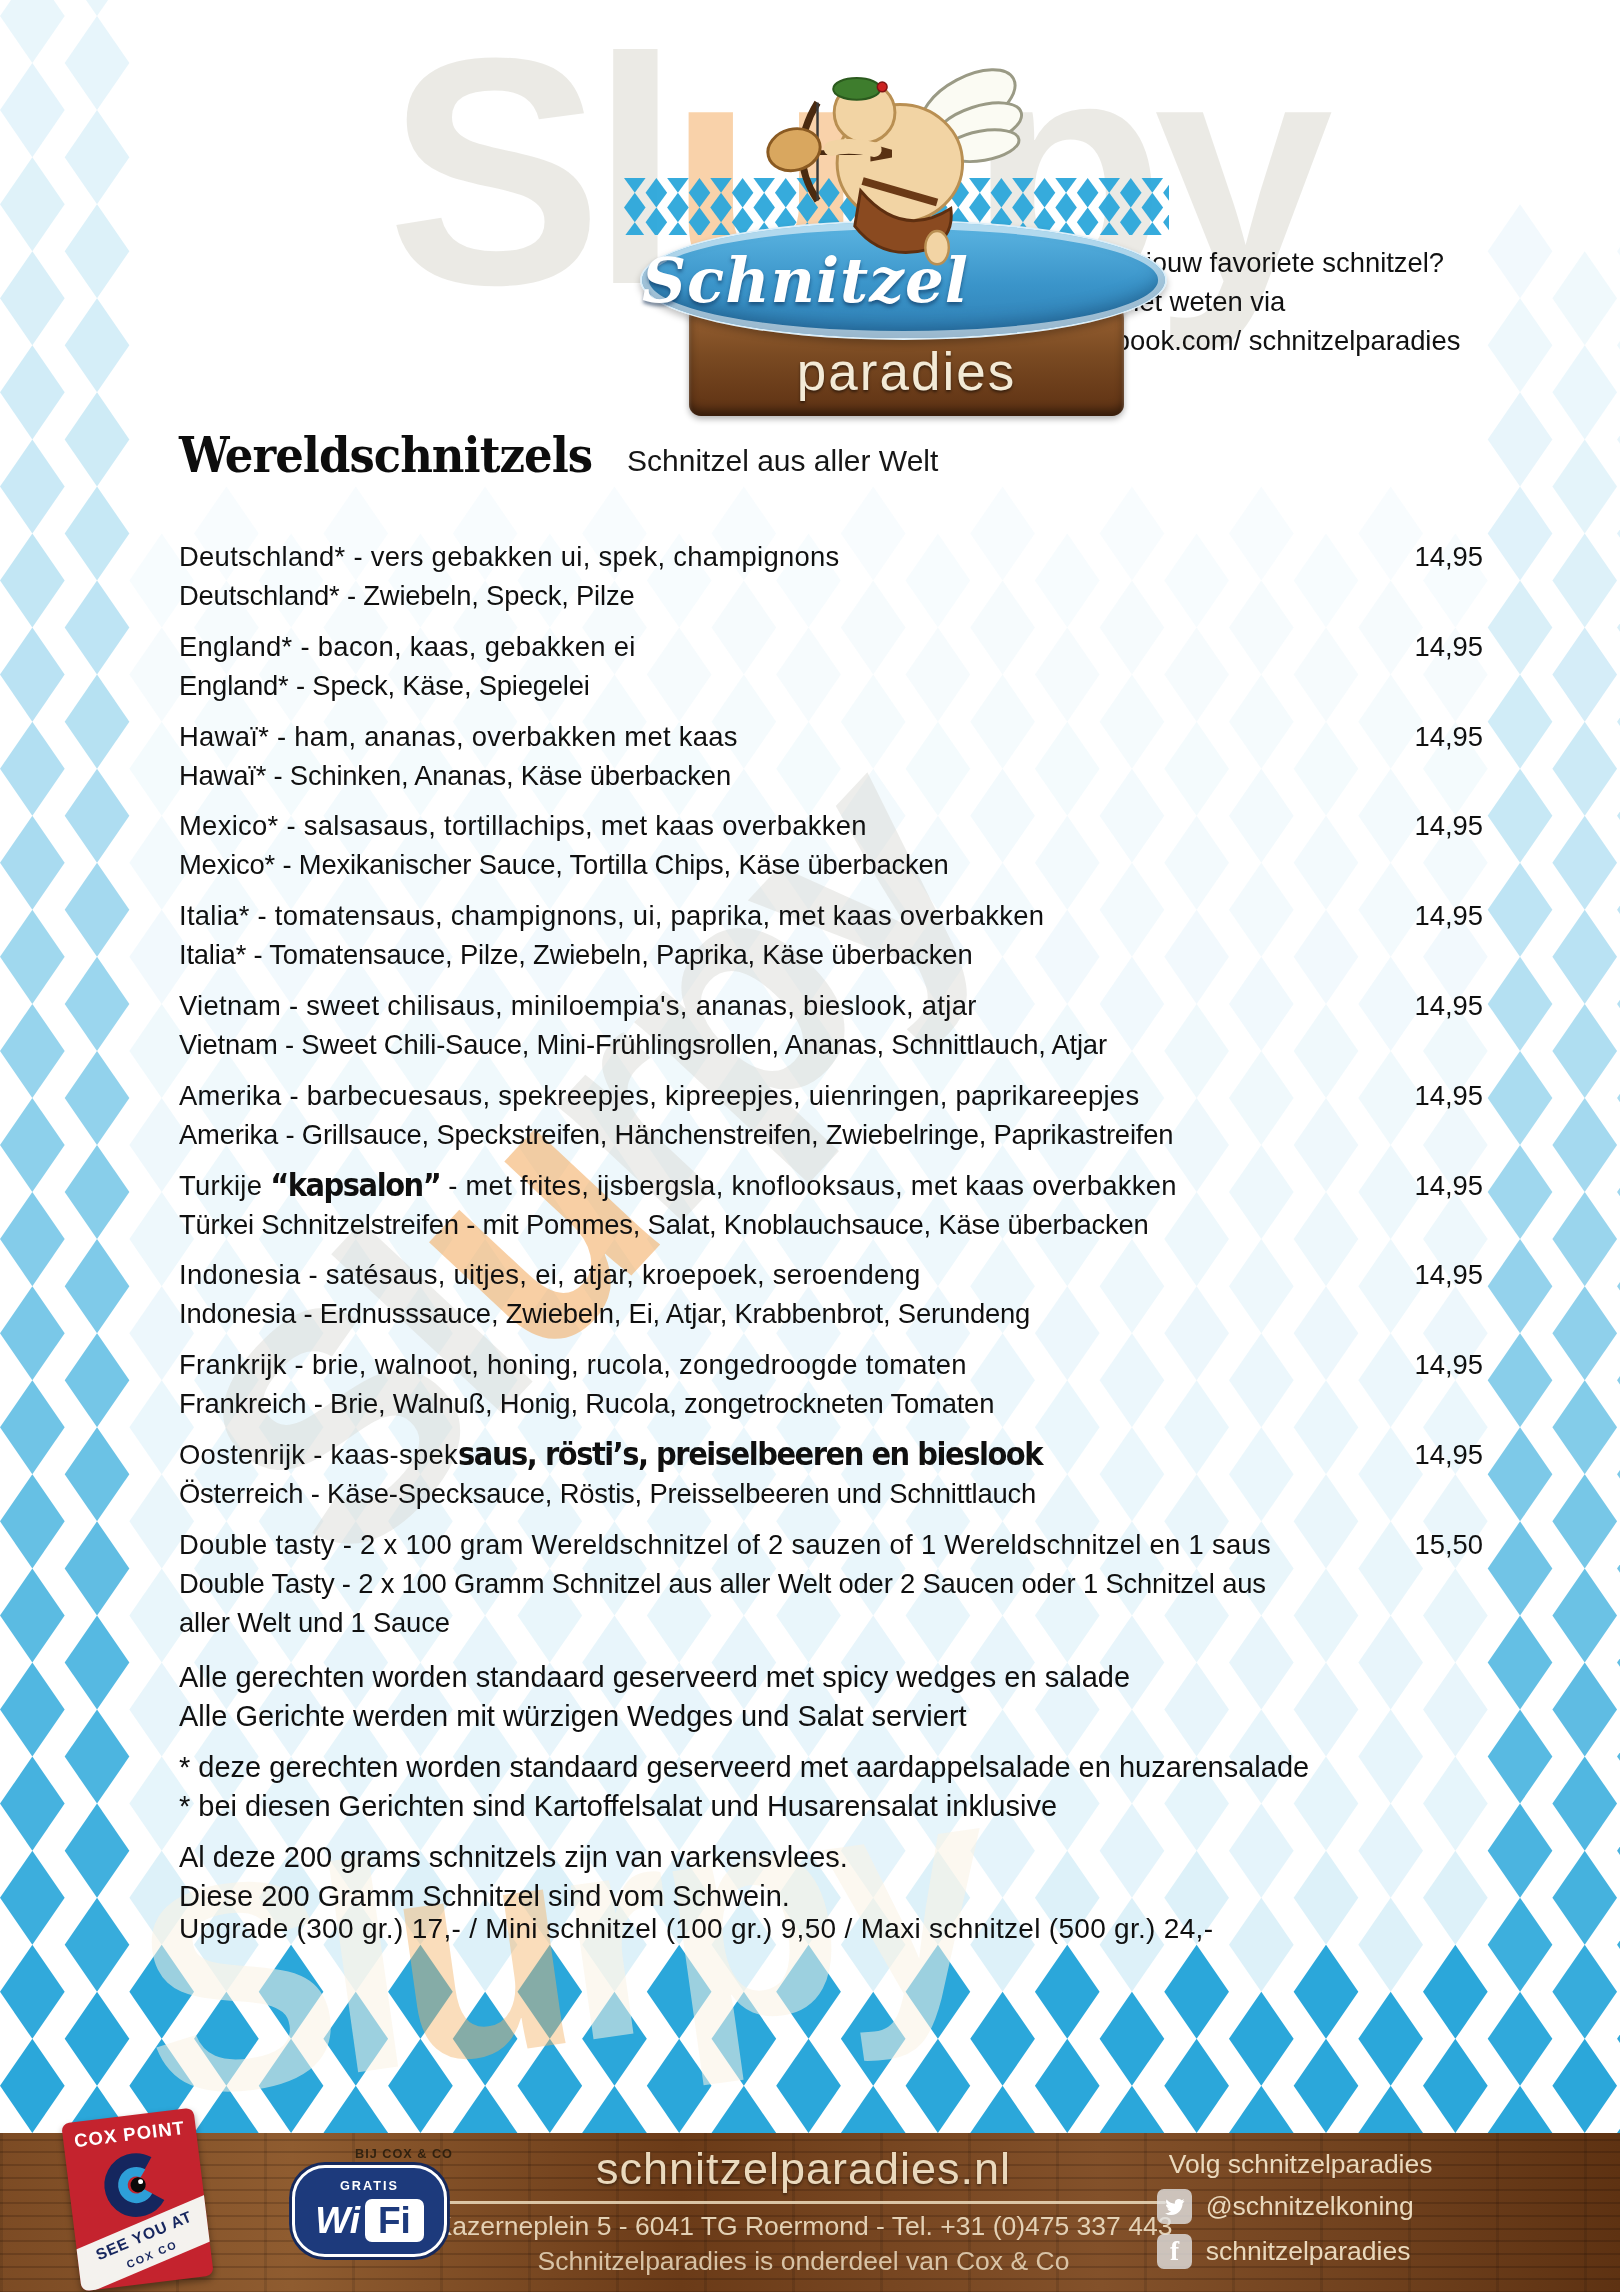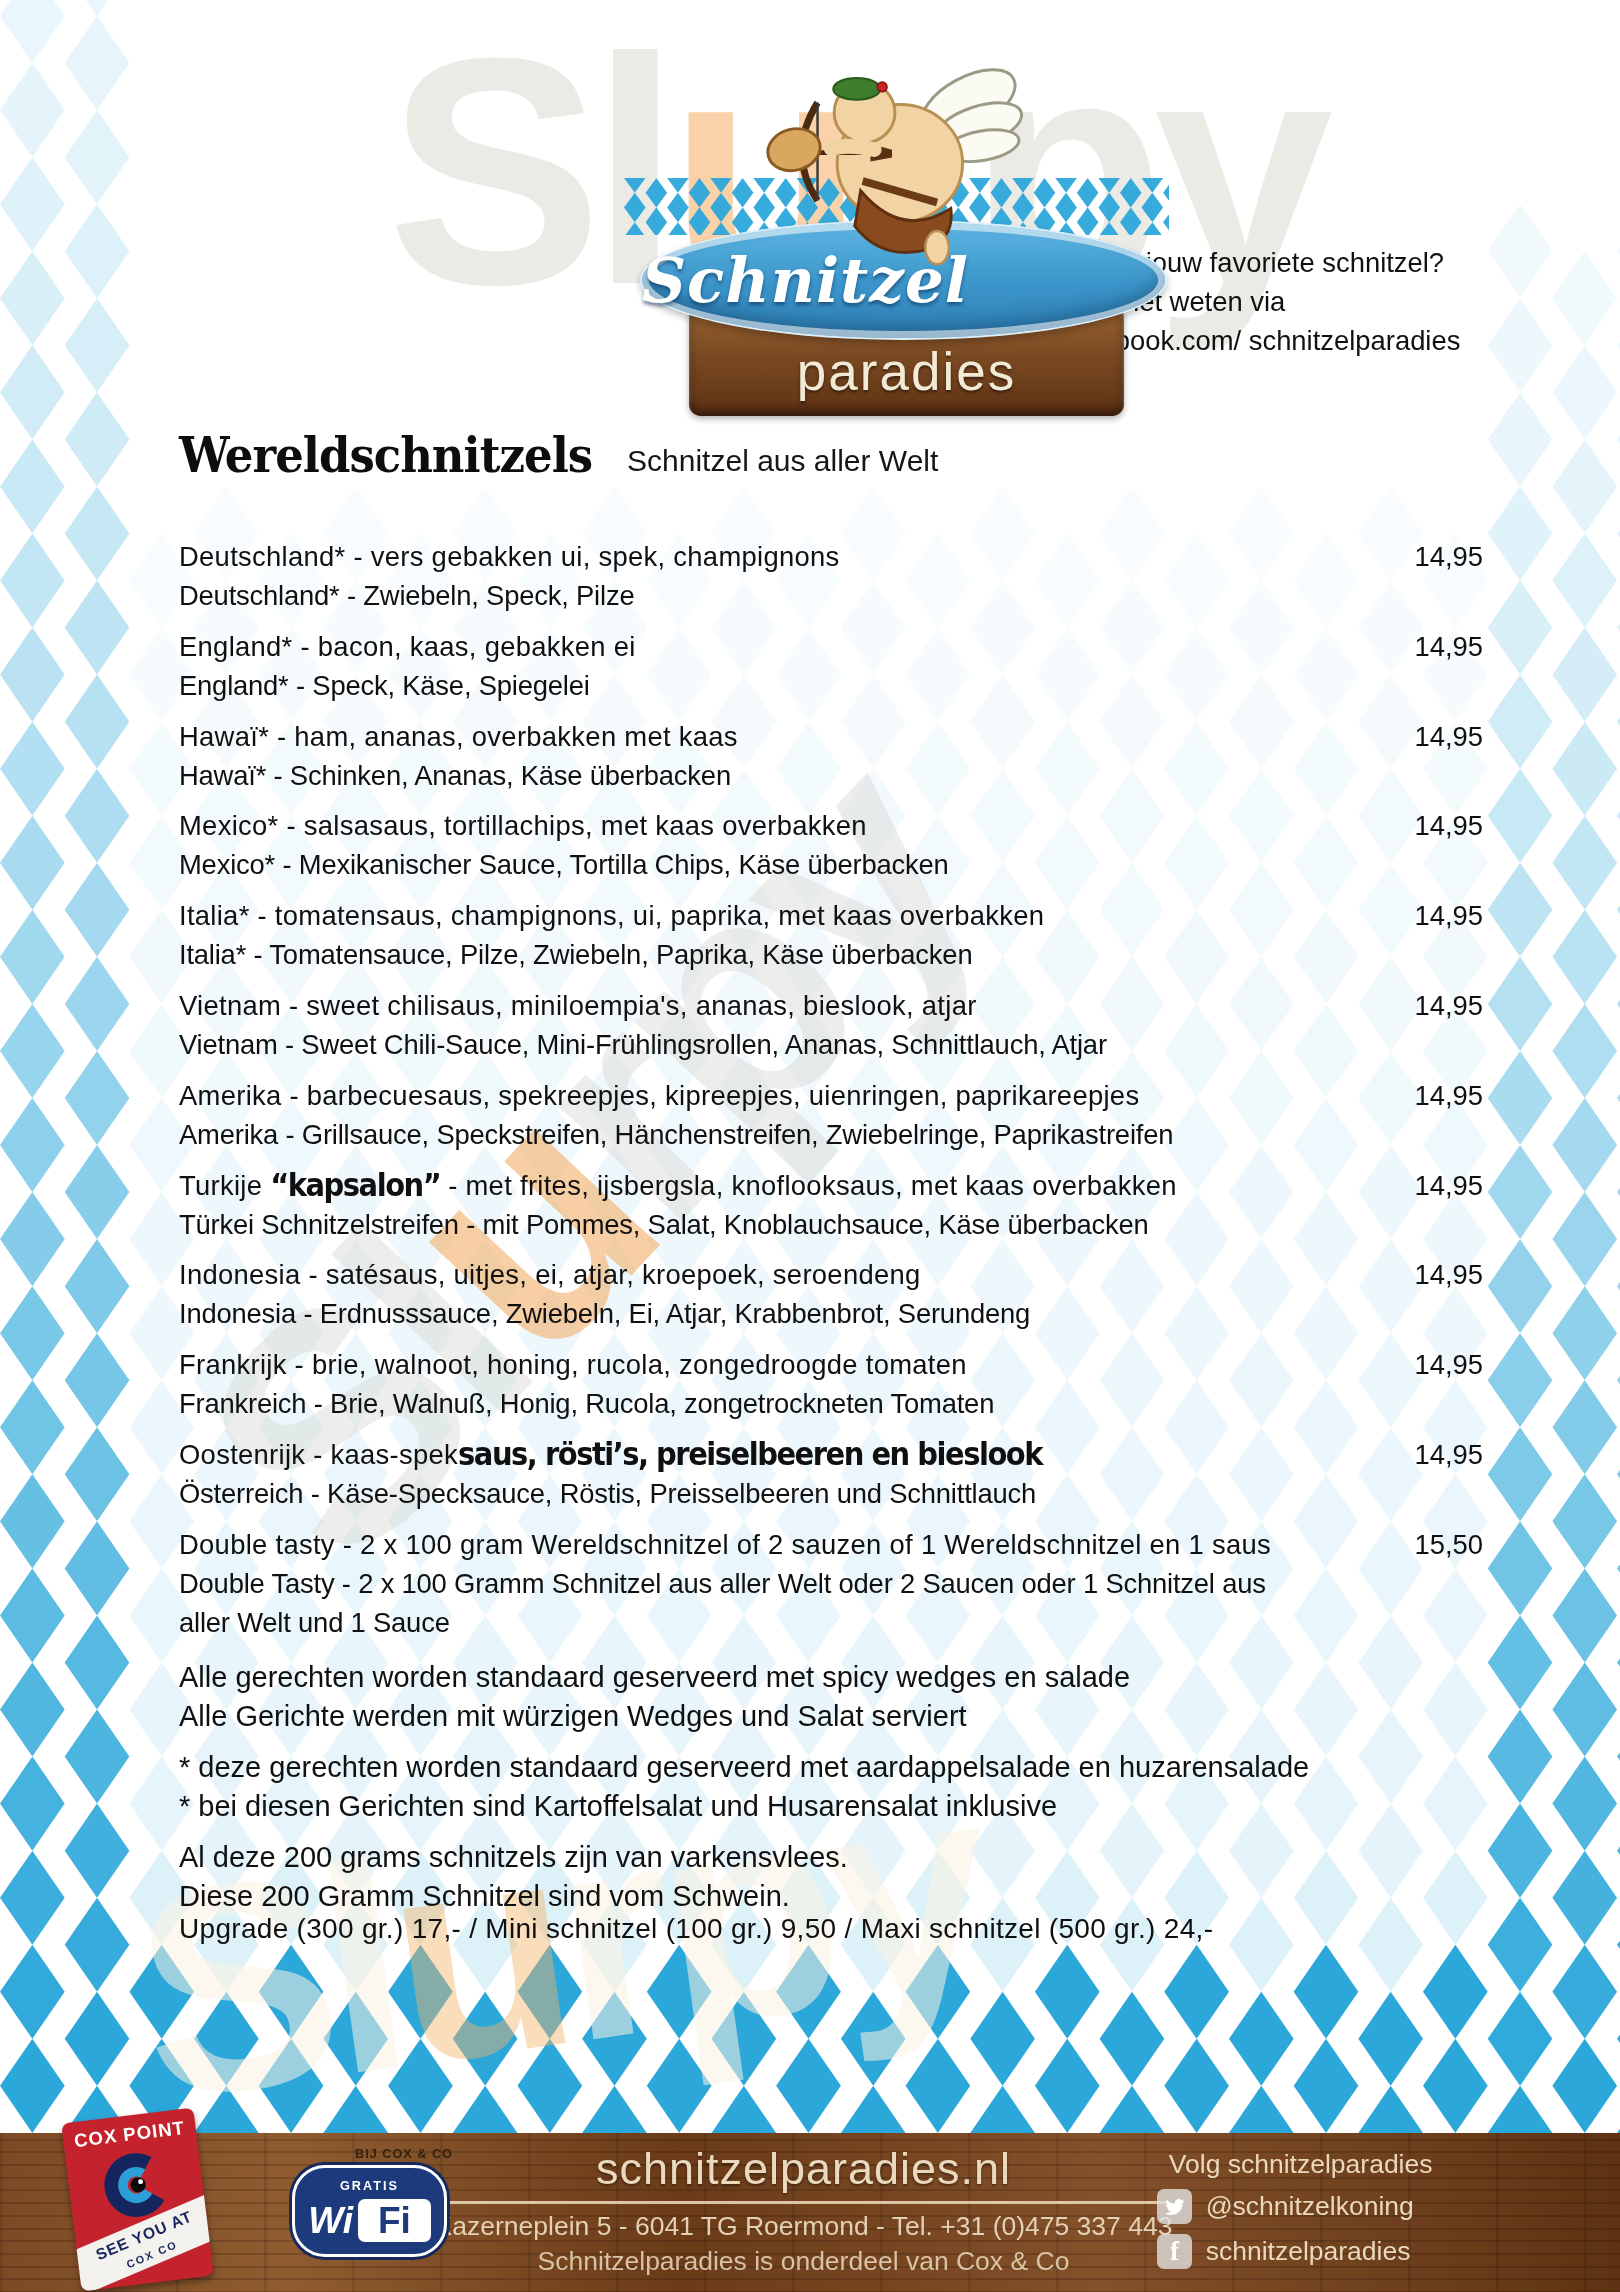--- a/index.html
+++ b/index.html
@@ -81,21 +81,21 @@
 
   .wifi-wrap{position:absolute;z-index:11;left:286px;top:2147px;width:167px;text-align:right;}
   .wifi-above{font-size:12.7px;font-weight:bold;color:rgba(30,22,10,.8);letter-spacing:1px;margin-bottom:3.9px;}
   .wifi-badge{width:149px;height:86px;margin:0 auto;background:#1d3a7c;border:3.9px solid #ffffff;
       border-radius:33px;box-shadow:0 0 0 2.9px #16295c;display:flex;flex-direction:column;
       align-items:center;justify-content:center;}
   .wifi-gratis{font-size:12.7px;color:#ffffff;letter-spacing:2px;font-weight:bold;}
   .wifi-row{display:flex;align-items:center;margin-top:6px;}
   .wifi-wi{font-size:37px;font-weight:800;font-style:italic;color:#ffffff;margin-right:4.9px;}
   .wifi-fi{font-size:37px;font-weight:800;color:#1d3a7c;background:#ffffff;border-radius:6.9px;
-      padding:0 20px;line-height:43px;}
+      padding:0 13px;line-height:43px;}
 
   .cox-card{position:absolute;z-index:12;left:71px;top:2115px;width:133px;height:169px;
       background:#c4232e;border-radius:7.8px;transform:rotate(-7deg);
       box-shadow:0 3.9px 7.8px rgba(0,0,0,.4);overflow:hidden;text-align:center;}
   .cox-title{color:#ffffff;font-weight:800;font-size:18.6px;letter-spacing:1px;margin-top:7.8px;}
   .cox-band{position:absolute;left:-21.6px;bottom:17.6px;width:186px;height:41px;background:#f4f2ee;
       transform:rotate(-16deg);color:#16265e;font-weight:800;font-size:15.7px;line-height:19.6px;
       padding-top:3.9px;letter-spacing:1px;}
   .cox-band small{font-size:10.8px;font-weight:700;letter-spacing:2px;}
 </style>

